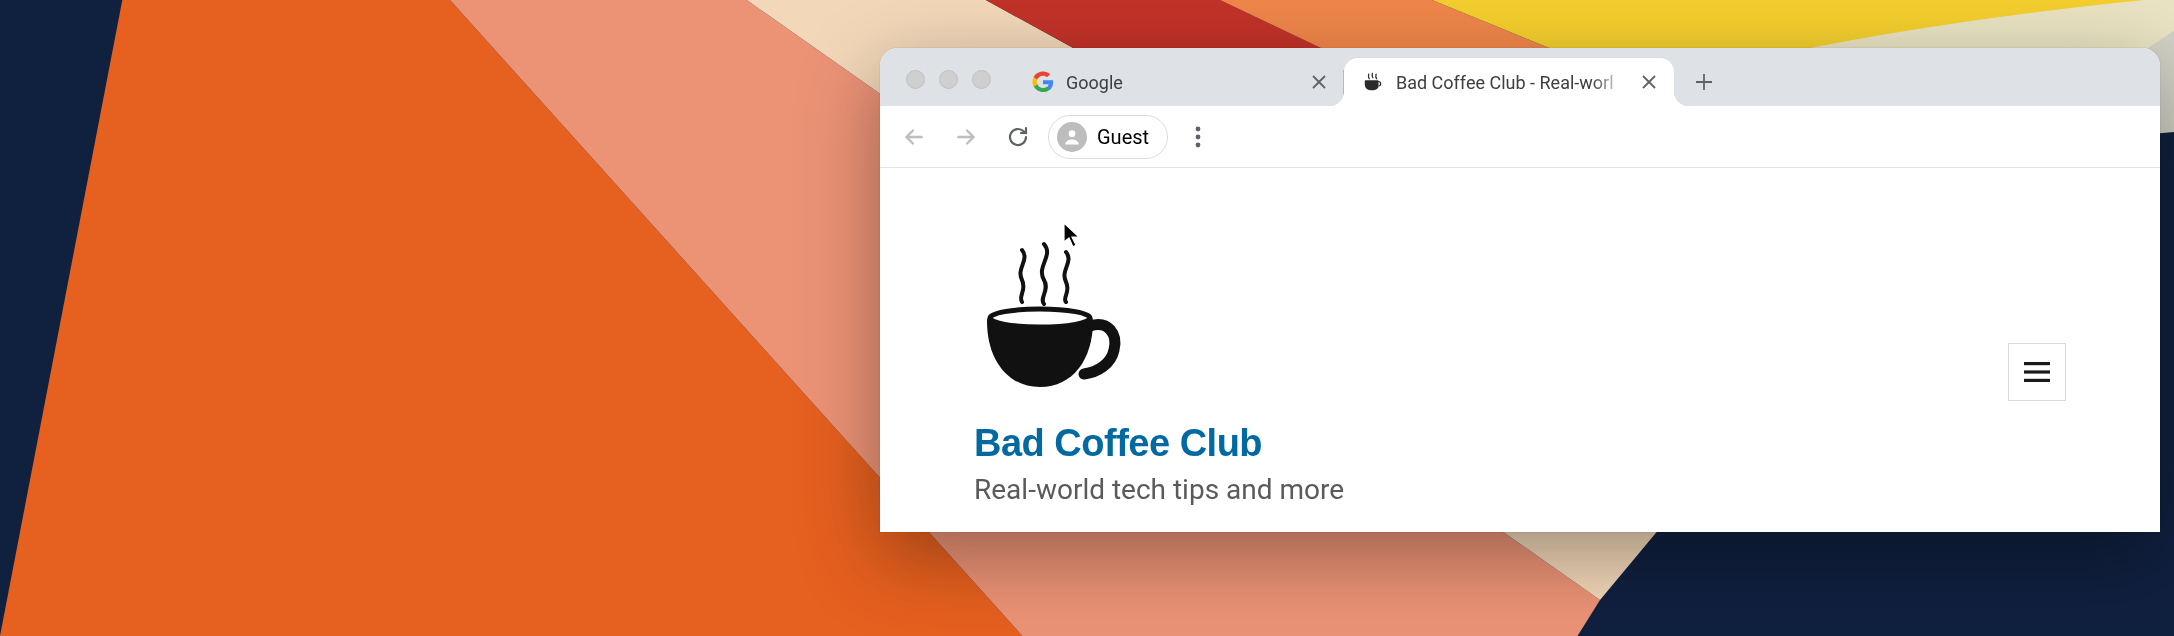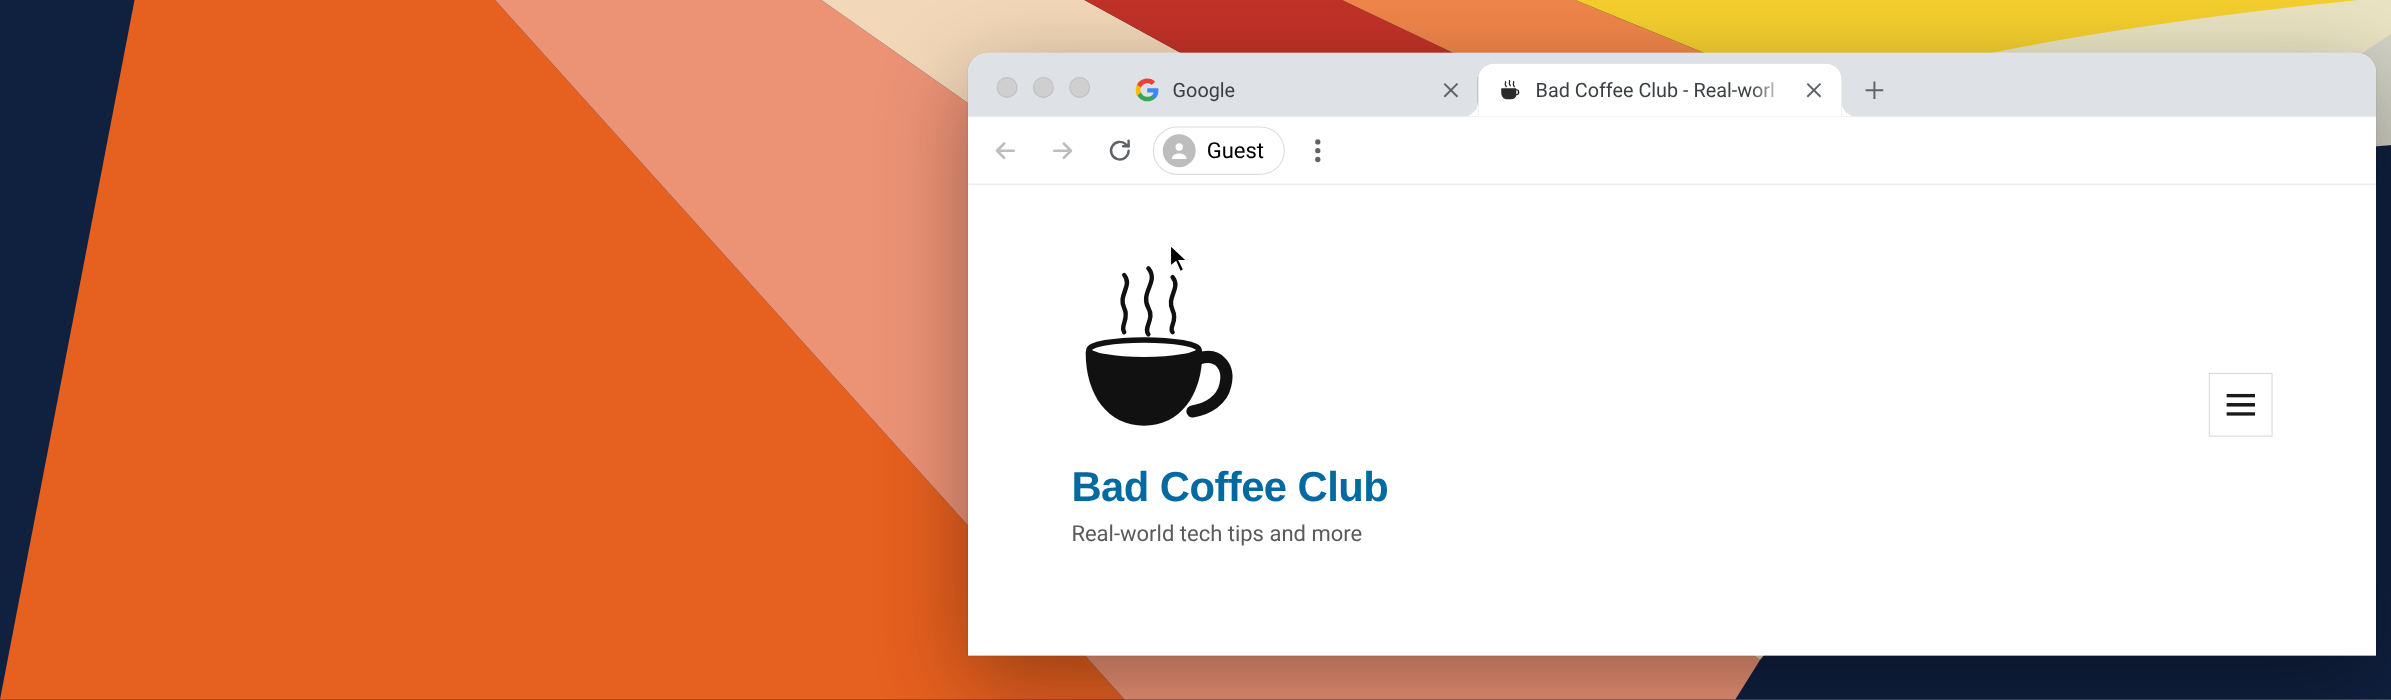--- a/index.html
+++ b/index.html
@@ -19,21 +19,21 @@
     width: 2600px;
     height: 1300px;
   }
   
   
   .browser {
     position: absolute;
     top: 48px;
     left: 880px;
     width: 1280px;
-    height: 548px;
+    height: 484px;
     border-radius: 18px 18px 0 0;
     background: #fff;
     box-shadow: 0 25px 80px rgba(0,0,0,0.35), 0 0 0 1px rgba(0,0,0,0.04);
     overflow: hidden;
     display: flex;
     flex-direction: column;
   }
   
   
   .tab-strip {
@@ -238,21 +238,21 @@
   .brand { display: flex; flex-direction: column; }
   .logo { margin-bottom: 20px; }
   .site-title {
     font-size: 38px;
     font-weight: 800;
     color: #0369a1;
     letter-spacing: -0.5px;
     font-family: "Helvetica Neue", Arial, sans-serif;
   }
   .site-tagline {
-    font-size: 20px;
+    font-size: 28px;
     color: #5a5a5a;
     margin-top: 8px;
   }
   .hamburger {
     width: 58px;
     height: 58px;
     border: 1px solid #d9d9d9;
     display: flex;
     align-items: center;
     justify-content: center;

